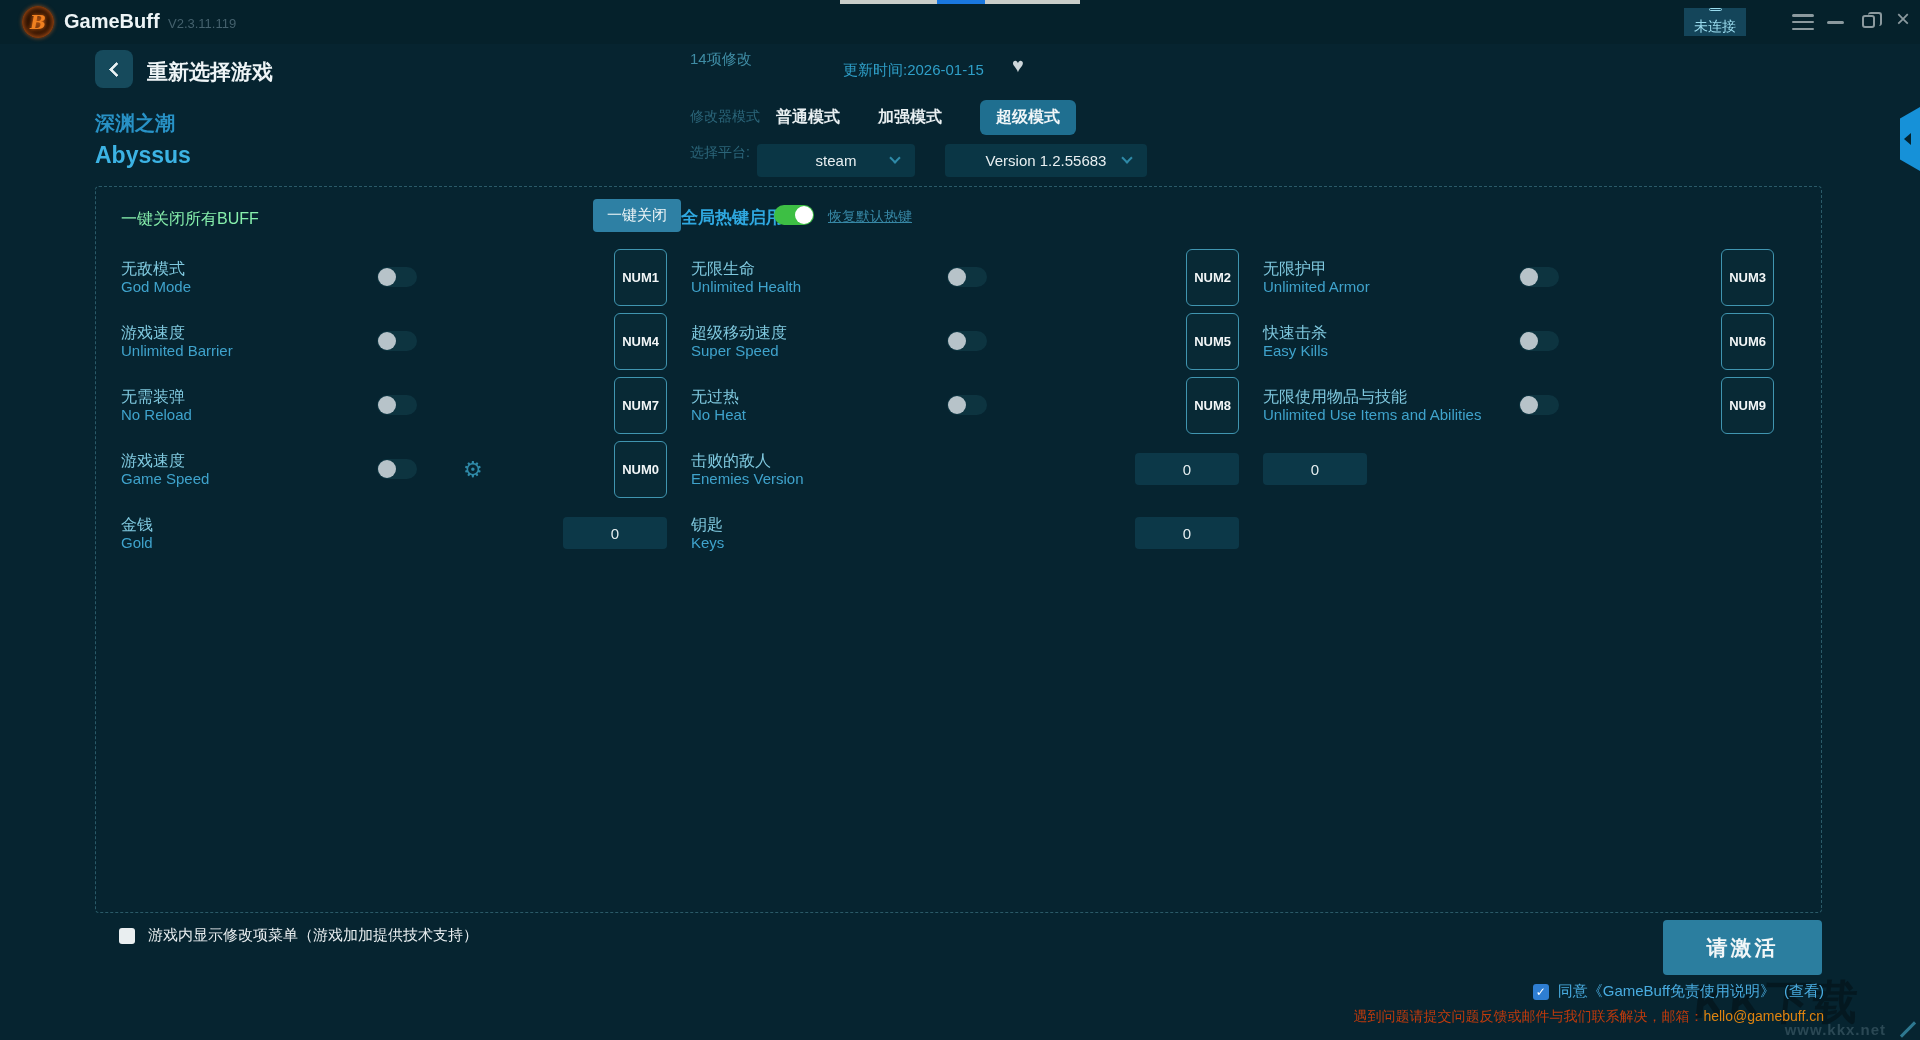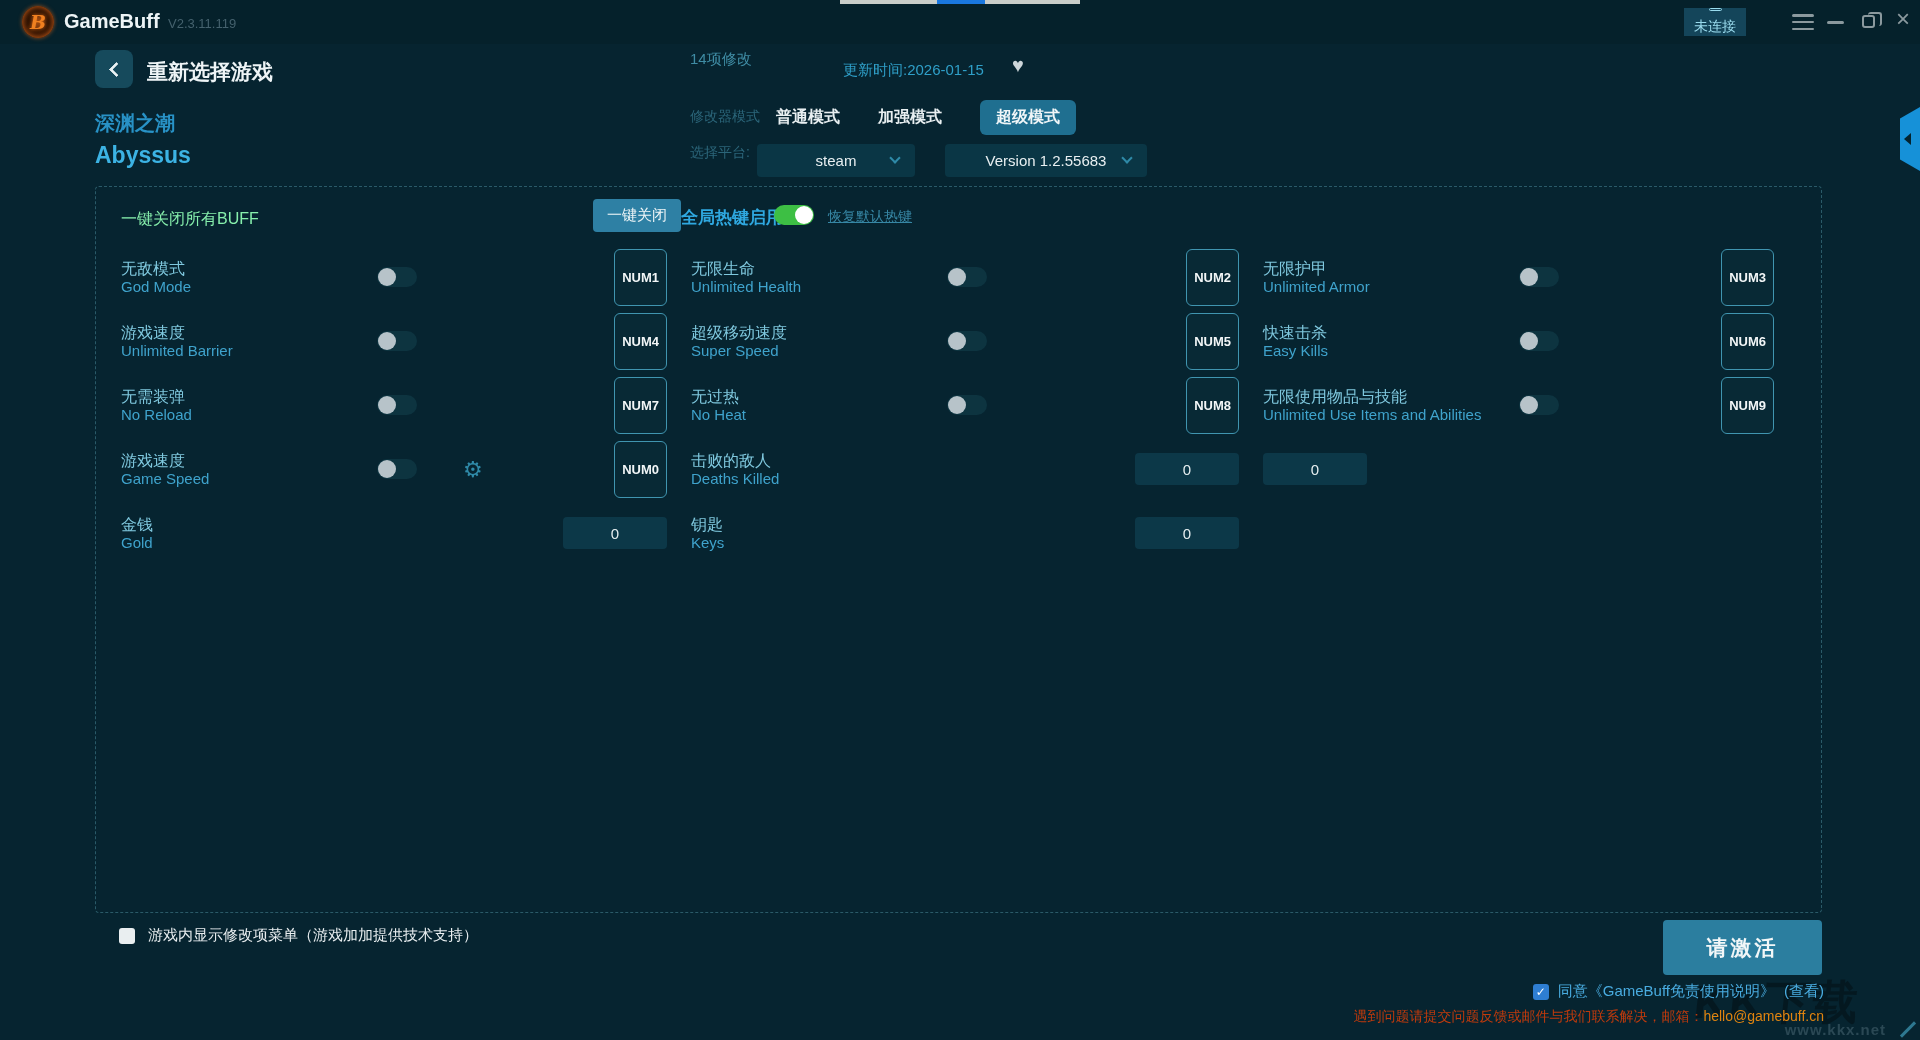--- a/index.html
+++ b/index.html
@@ -310,21 +310,21 @@
             <div class="toggle">
               <div class="knob"></div>
             </div>
             <span class="icon-gear"></span>
           </div>
     <div class="hotkey-badge">NUM0</div>
   </div>
         <div class="cheat-cell">
     <div class="labels">
       <div class="cn">击败的敌人</div>
-      <div class="en">Deaths Killed</div>
+      <div class="en">Enemies Version</div>
     </div>
     <div class="cheat-ctrl">
             <input class="val-input" value="0" style="">
           </div>
 
   </div>
         <div class="cheat-cell">
     <div class="cheat-ctrl">
             <input class="val-input" value="0" style="">
           </div>

